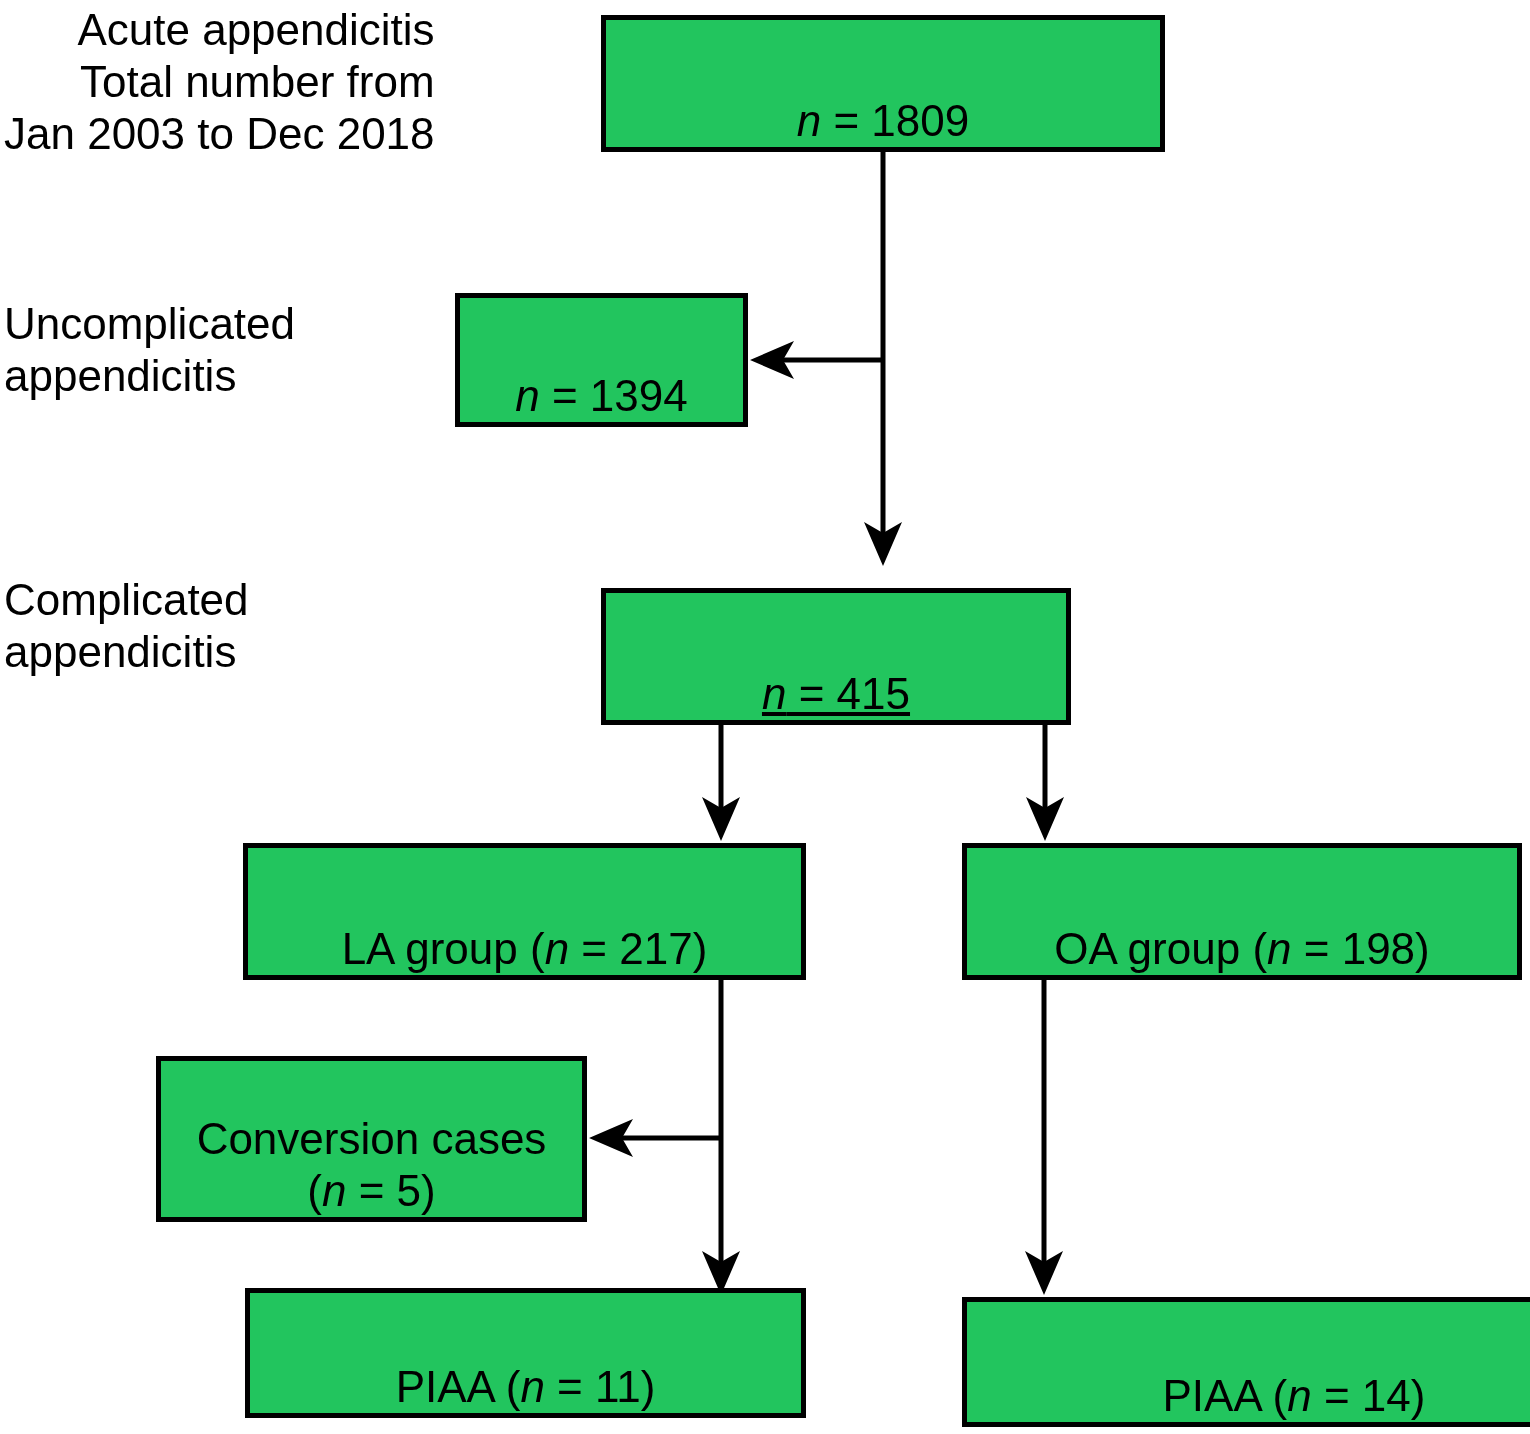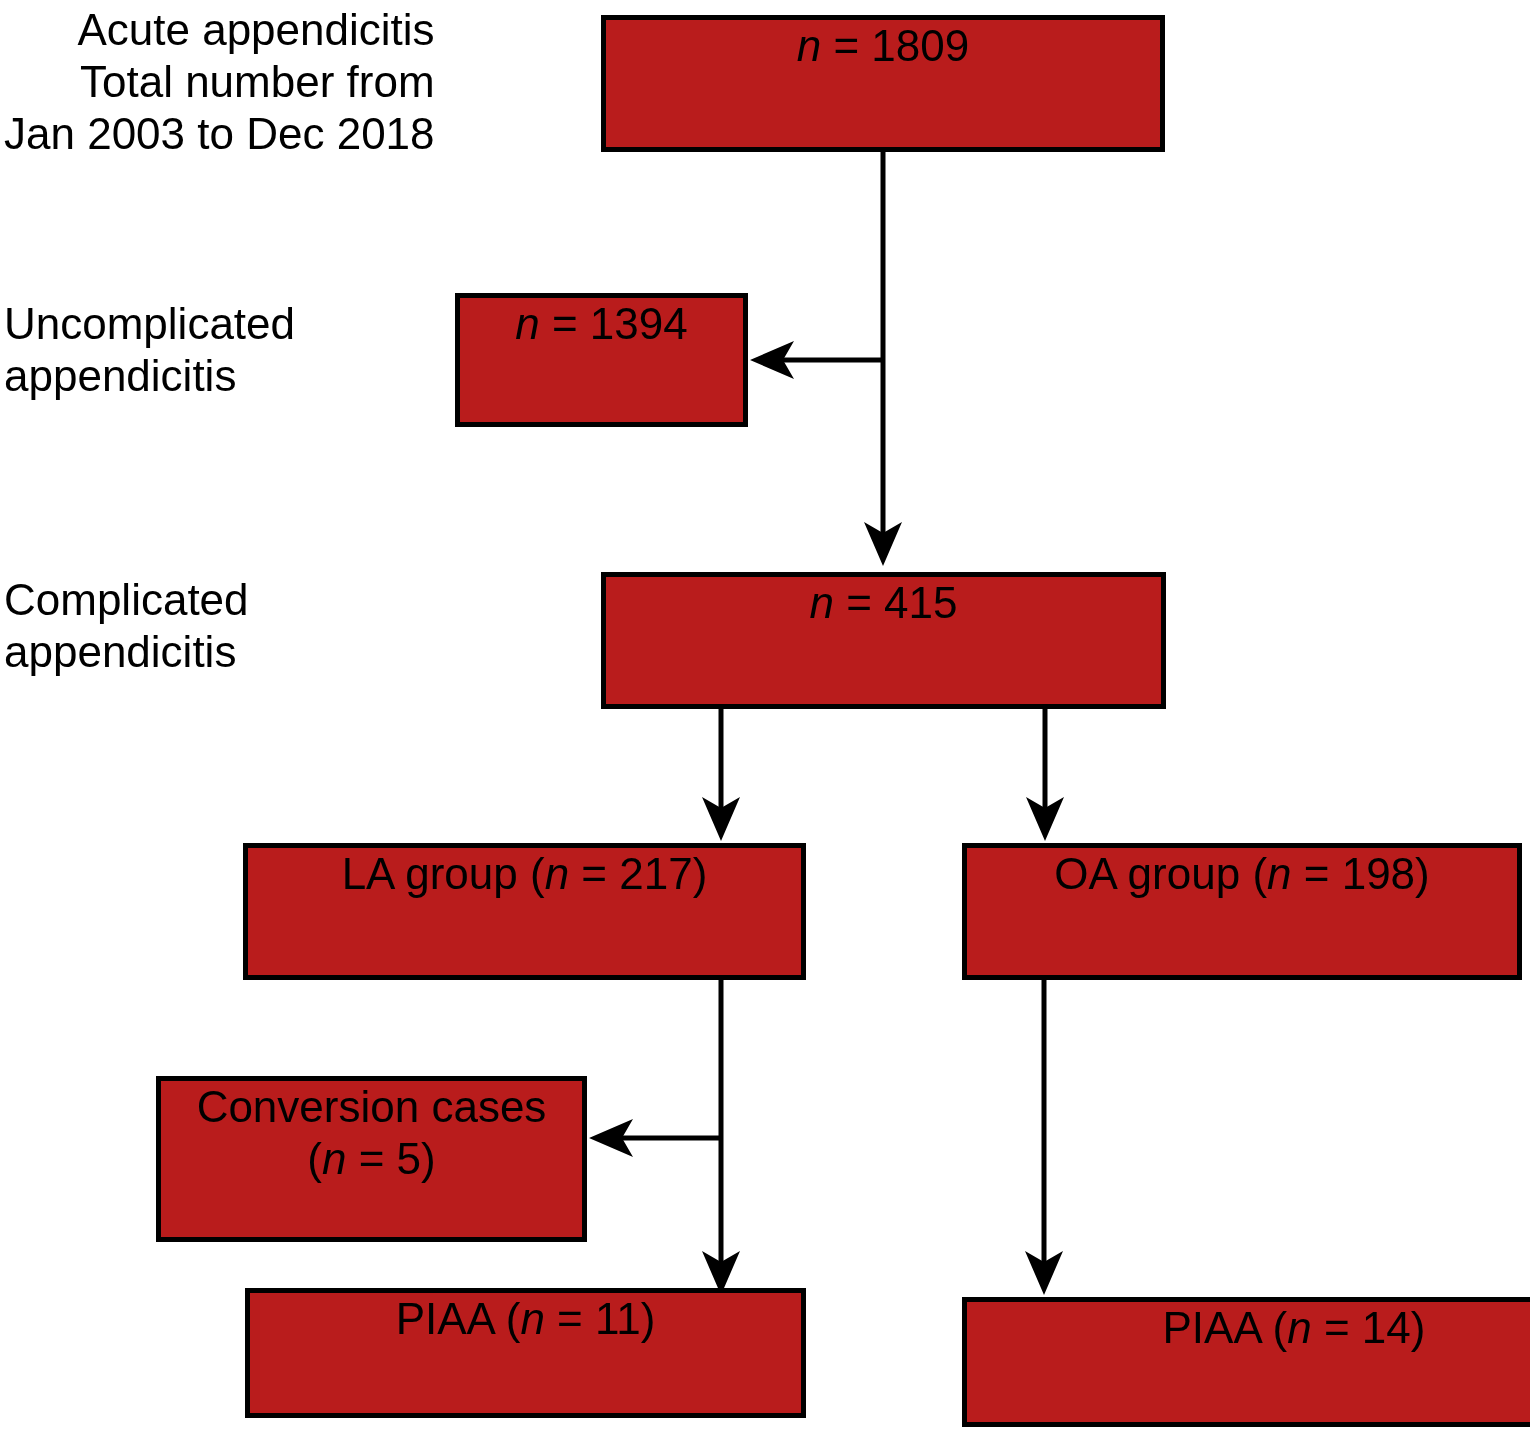--- a/index.html
+++ b/index.html
@@ -20,23 +20,23 @@
     position: absolute;
     left: 0;
     top: 0;
     width: 1530px;
     height: 1434px;
   }
   .node {
     position: absolute;
     box-sizing: border-box;
     border: 5px solid #000000;
-    background: #b91c1c;
+    background: #22c55e;
     display: flex;
-    align-items: flex-start;
+    align-items: flex-end;
     justify-content: center;
   }
   .node-label {
     font-size: 44px;
     line-height: 52px;
     text-align: center;
     white-space: pre-line;
     color: #000000;
   }
   .var {
@@ -105,33 +105,33 @@
 appendicitis</div>
 
   <div class="node" style="left:601px; top:15px; width:564px; height:137px;">
     <div class="node-label"><span></span><span class="var">n</span><span> = 1809</span></div>
   </div>
 
   <div class="node" style="left:455px; top:293px; width:293px; height:134px;">
     <div class="node-label"><span></span><span class="var">n</span><span> = 1394</span></div>
   </div>
 
-  <div class="node" style="left:601px; top:572px; width:565px; height:137px;">
+  <div class="node" style="left:601px; top:588px; width:470px; height:137px;text-decoration:underline;">
     <div class="node-label"><span></span><span class="var">n</span><span> = 415</span></div>
   </div>
 
   <div class="node" style="left:243px; top:843px; width:563px; height:137px;">
     <div class="node-label"><span>LA group (</span><span class="var">n</span><span> = 217)</span></div>
   </div>
 
   <div class="node" style="left:962px; top:843px; width:560px; height:137px;">
     <div class="node-label"><span>OA group (</span><span class="var">n</span><span> = 198)</span></div>
   </div>
 
-  <div class="node" style="left:156px; top:1056px; width:431px; height:166px;margin-top:20px;">
+  <div class="node" style="left:156px; top:1056px; width:431px; height:166px;">
     <div class="node-label"><span>Conversion cases
 (</span><span class="var">n</span><span> = 5)</span></div>
   </div>
 
   <div class="node" style="left:245px; top:1261px; width:561px; height:130px;margin-top:27px;">
     <div class="node-label"><span>PIAA (</span><span class="var">n</span><span> = 11)</span></div>
   </div>
 
   <div class="node" style="left:962px; top:1297px; width:664px; height:130px;">
     <div class="node-label"><span>PIAA (</span><span class="var">n</span><span> = 14)</span></div>

